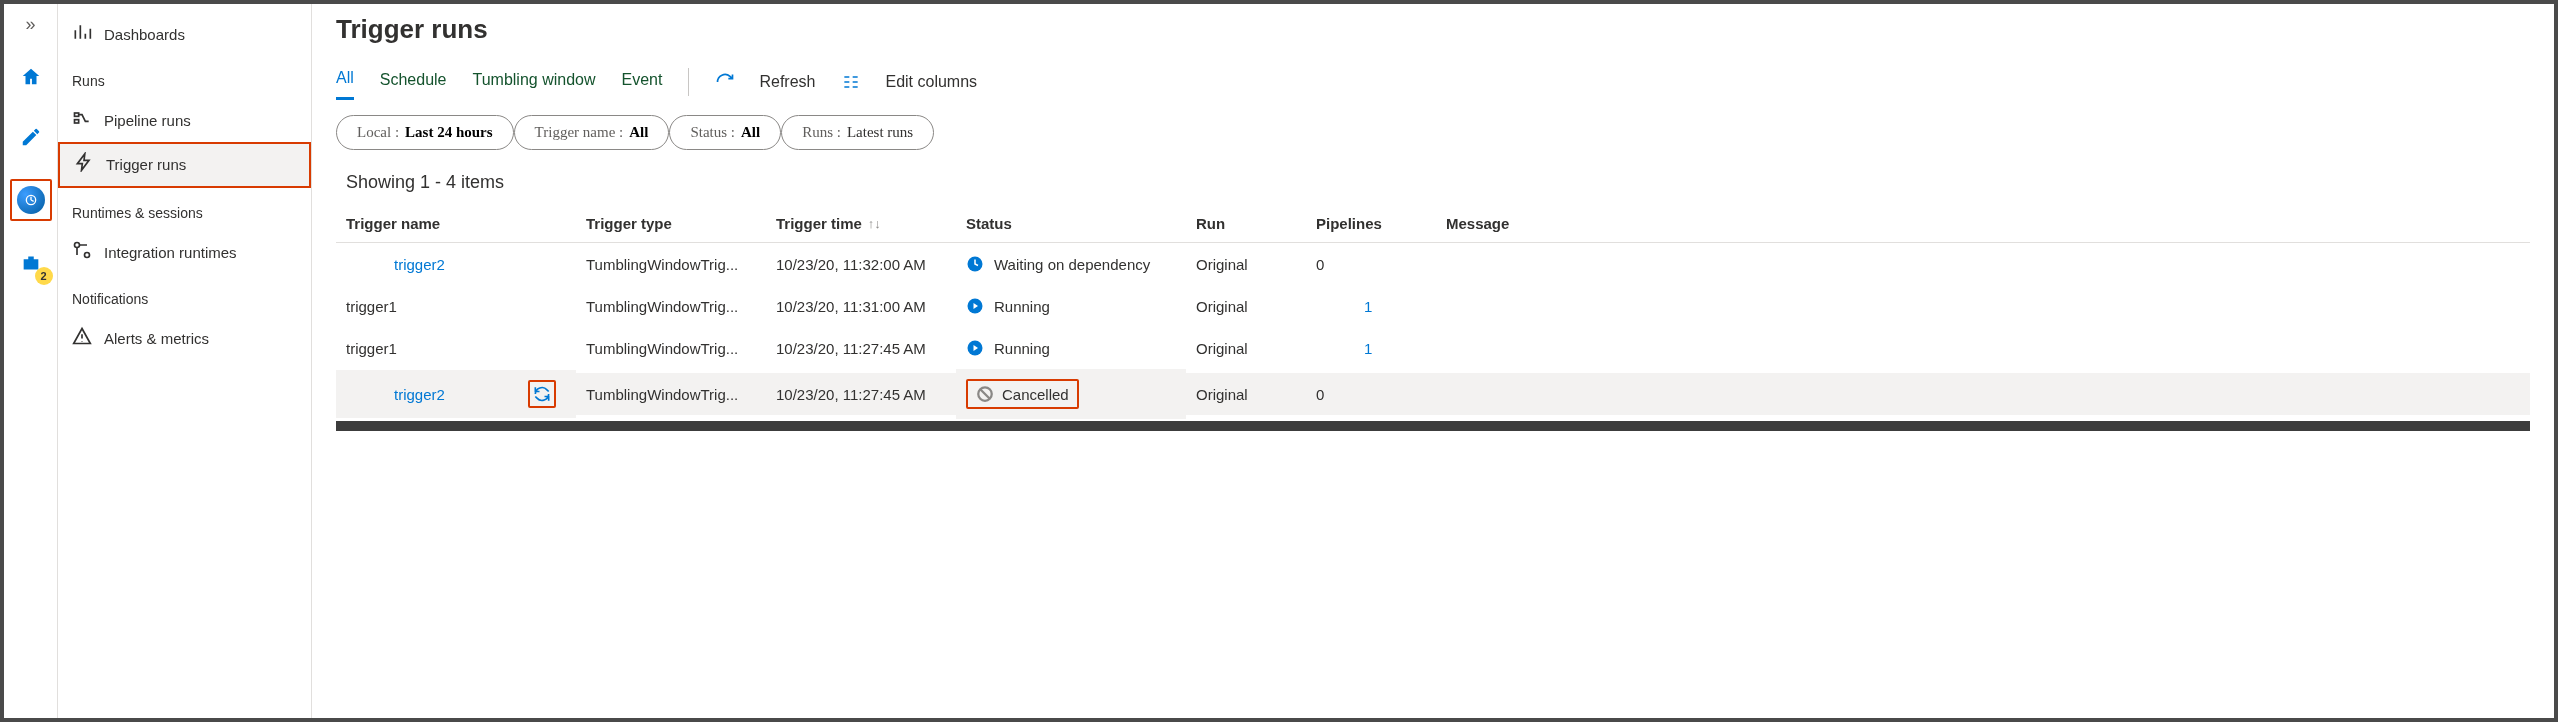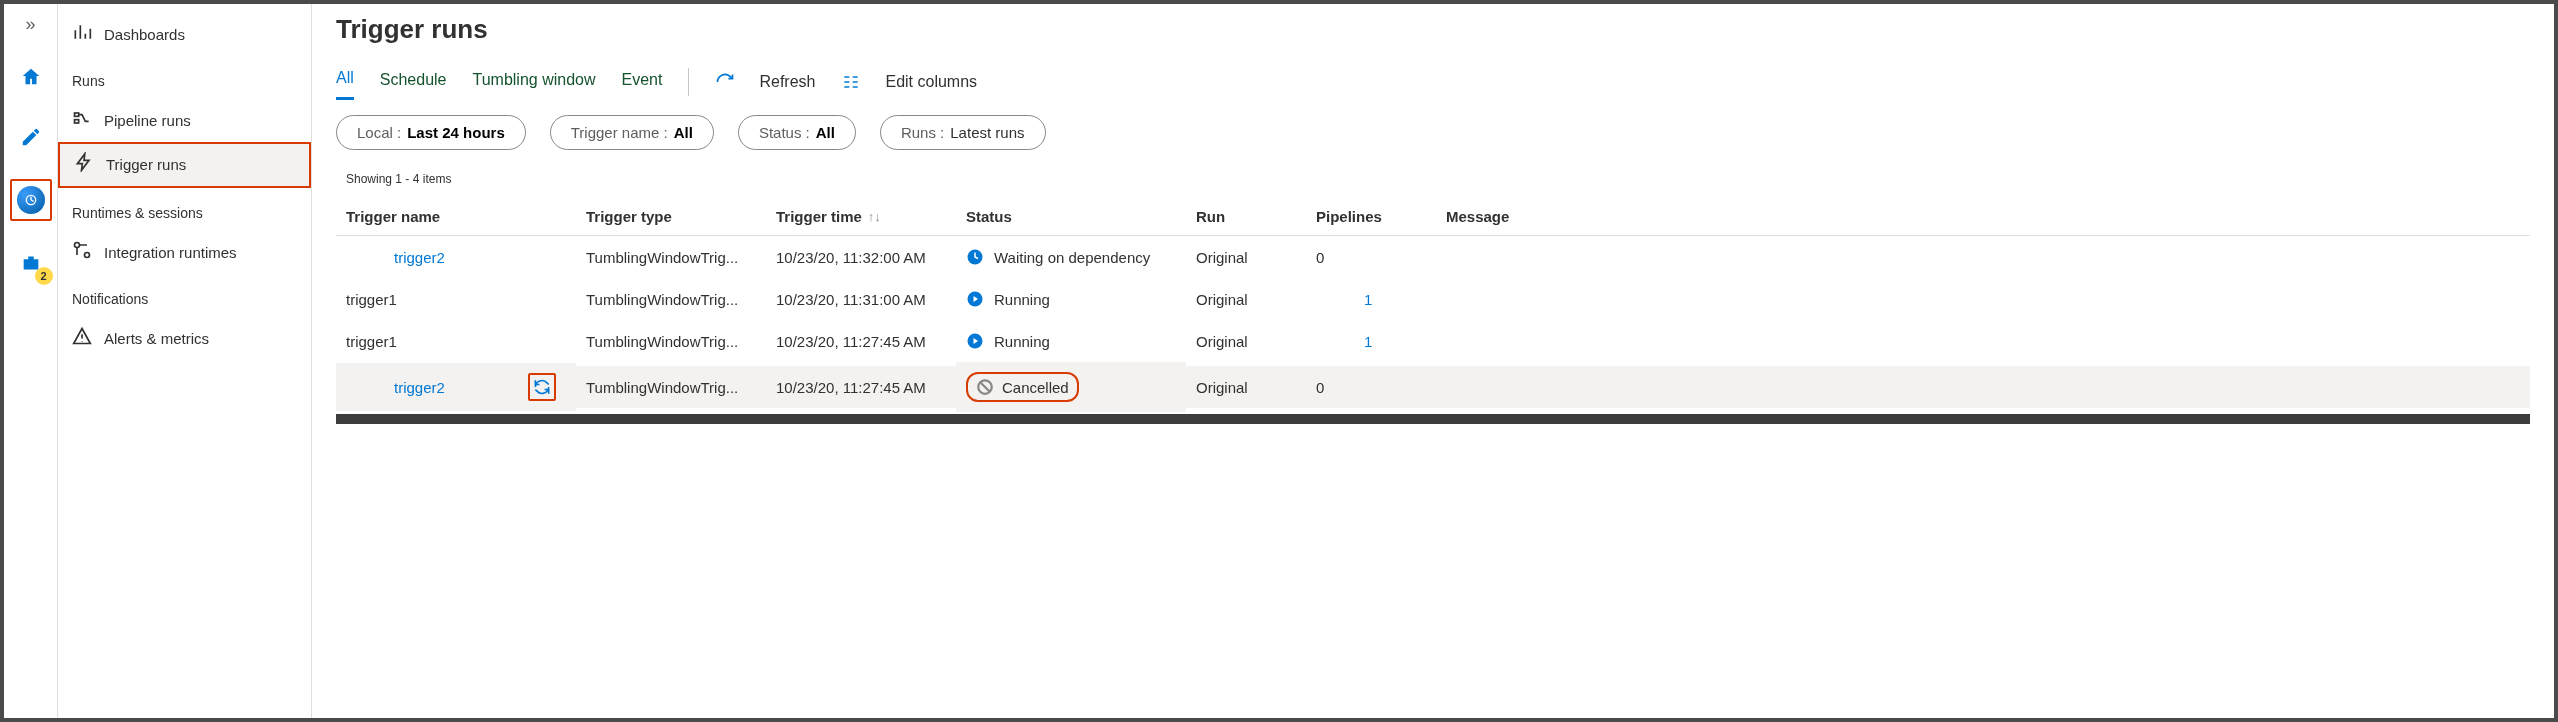--- a/index.html
+++ b/index.html
@@ -130,37 +130,37 @@
   .tabbar .sep {
     width: 1px; height: 28px; background: #c8c6c4;
   }
   .tabbar .action {
     display: flex; align-items: center; gap: 24px;
     color: #323130; cursor: pointer; font-size: 16px;
   }
   .tabbar .action.blue-icon svg { color: #0078d4; }
   .filters {
     display: flex;
-    gap: 24px;
     margin-bottom: 18px;
+    font-family: Liberation Serif, serif;
   }
   .pill {
     border: 1px solid #8a8886;
     border-radius: 20px;
     padding: 8px 20px;
     font-size: 15px;
     cursor: pointer;
     background: #fff;
     display: flex; gap: 6px;
   }
   .pill .k { color: #605e5c; }
   .pill .v { font-weight: 600; color: #000; }
   .pill .v.normal { font-weight: 400; color: #323130; }
   .showing {
-    font-size: 12px;
+    font-size: 18px;
     margin: 4px 0 12px 10px;
   }
   .grid {
     display: grid;
     grid-template-columns: 240px 190px 190px 230px 120px 130px 1fr;
     align-items: center;
   }
   .grid-header {
     font-weight: 700;
     padding: 10px 10px;
@@ -184,21 +184,21 @@
     display: inline-flex;
     border-radius: 2px;
     margin-left: auto;
     margin-right: 10px;
   }
   .rerun-btn svg { width: 20px; height: 20px; color: #0078d4; }
   .cancelled-box {
     border: 2px solid #d83b01;
     padding: 4px 8px;
     display: inline-flex; align-items: center; gap: 8px;
-    border-radius: 12px;
+    border-radius: 2px;
   }
   .sort-arrows { color: #8a8886; font-size: 13px; }
   .hscroll {
     height: 10px;
     background: #3c3c3c;
     margin-top: 2px;
   }
 </style>
 </head>
 <body>

